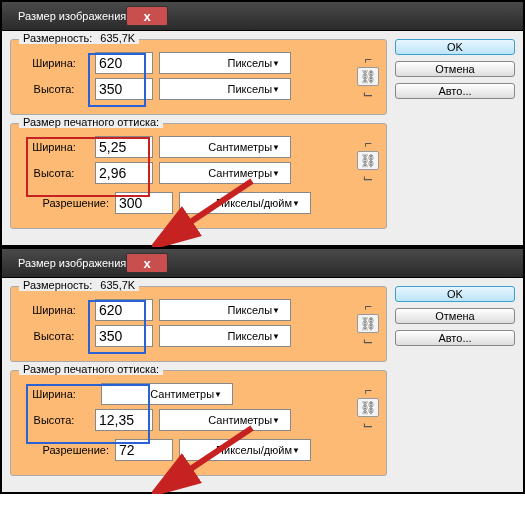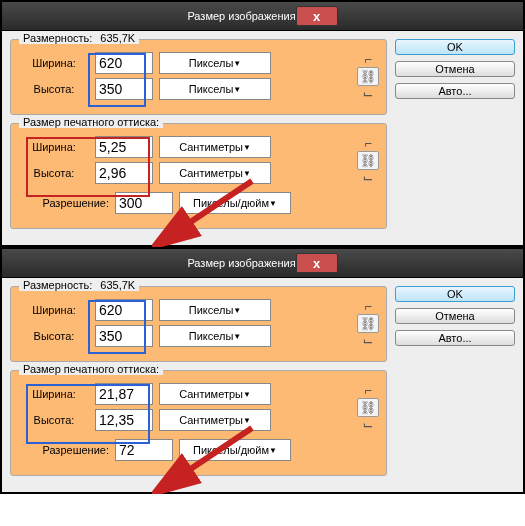--- a/index.html
+++ b/index.html
@@ -1,28 +1,28 @@
 <!DOCTYPE html>
 <html><head>
 <meta charset="utf-8">
 <style>
 body{margin:0;font-family:Tahoma,Arial,sans-serif;font-size:11px;background:#fff;color:#000}
 .dialog{border:2px solid #000;background:#eee}
-.titlebar{background:linear-gradient(#4a4a4a,#2a2a2a);color:#fff;padding:4px 16px;display:flex;justify-content:center;align-items:center;border-bottom:1px solid #000}
+.titlebar{background:linear-gradient(#4a4a4a,#2a2a2a);color:#fff;padding:4px 16px;display:flex;justify-content:flex-start;align-items:center;border-bottom:1px solid #000}
 .titlebar .close{background:#c94f4f;border:1px solid #333;border-radius:2px;width:40px;height:18px;display:flex;align-items:center;justify-content:center;font-weight:bold;font-size:13px;color:#fff}
 .body{display:flex;padding:8px;background:#eee}
 .left{flex:1}
 .right{width:120px;padding-left:8px}
 .group{border:1px solid #aaa;border-radius:3px;padding:8px 8px 10px;margin-bottom:8px;position:relative;background:#fdba74}
 .group .gtitle{position:absolute;top:-8px;left:8px;background:#eee;padding:0 4px}
 .row{display:flex;align-items:center;margin:4px 0}
 .lbl{width:70px;text-align:center;padding-right:6px}
 .reslbl{width:90px;text-align:right;padding-right:6px}
 .inp{width:50px;height:18px;border:1px solid #888;background:#fff;padding:1px 3px;font-size:14px}
-.sel{width:110px;height:20px;border:1px solid #888;background:#fff;padding:0 0;font-size:11px;margin-left:6px;display:flex;align-items:center;justify-content:center}
+.sel{width:110px;height:20px;border:1px solid #888;background:#fff;padding:0 10px;font-size:11px;margin-left:6px;display:flex;align-items:center;justify-content:flex-end}
 .sel .arr{font-size:8px}
 .link{margin-left:8px;display:flex;flex-direction:column;align-items:center;justify-content:center;font-size:13px;color:#555;width:20px;height:40px}
 .link .chain{border:1px solid #999;border-radius:2px;padding:1px 2px;background:#f4f4f4}
 .btn{display:block;width:100%;height:16px;border:1px solid #888;border-radius:3px;background:linear-gradient(#fff,#ddd);margin-bottom:6px;font-size:11px}
 .btn.primary{border:1px solid #3a9ecf;background:linear-gradient(#e8f6ff,#bde4f8)}
 .dimval{margin-left:8px}
 .hl-blue{position:absolute;border:2px solid #2a62d6;pointer-events:none}
 .hl-red{position:absolute;border:2px solid #c62222;pointer-events:none}
 .arrow{position:absolute;pointer-events:none}
 .rowwrap{display:flex;align-items:center}
@@ -144,21 +144,20 @@
           </div>
           <div class="link">⌐<span class="chain">⛓</span>⌙</div>
         </div>
       </div>
       <div class="group">
         <span class="gtitle">Размер печатного оттиска:</span>
         <div class="rowwrap">
           <div style="flex:1">
             <div class="row">
               <span class="lbl">Ширина:</span>
-              <input class="inp" value="21,87" style="">
               <div class="sel">
                   <span>Сантиметры</span>
                   <span class="arr">▼</span>
                 </div>
             </div>
             <div class="row">
               <span class="lbl">Высота:</span>
               <input class="inp" value="12,35" style="">
               <div class="sel">
                   <span>Сантиметры</span>

